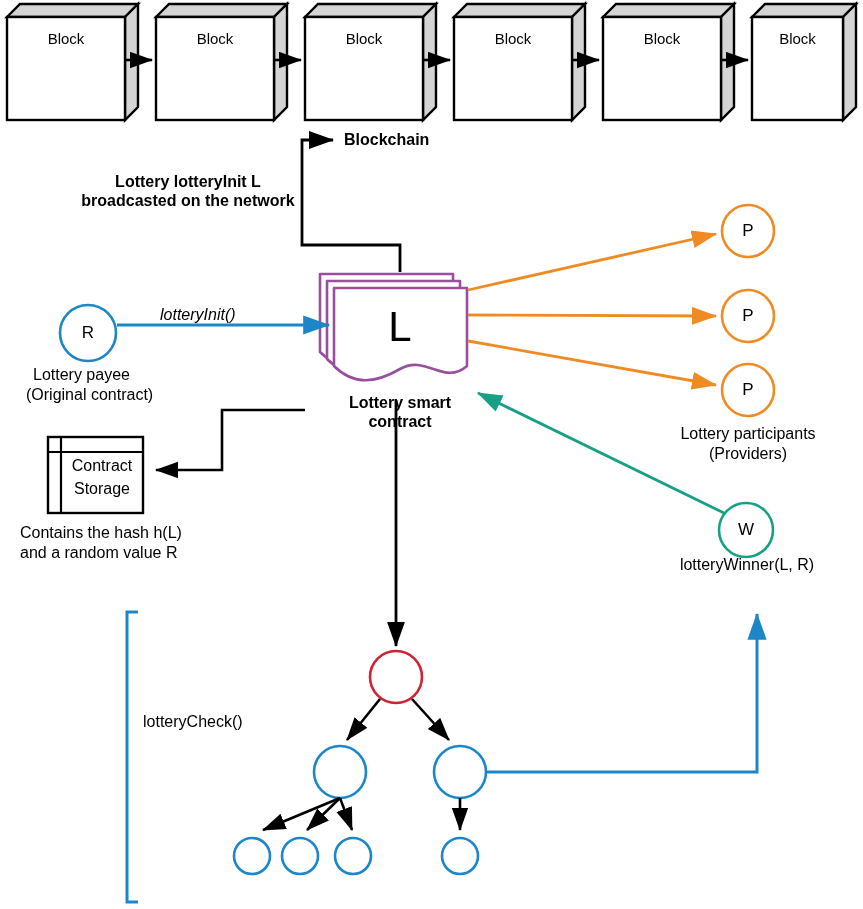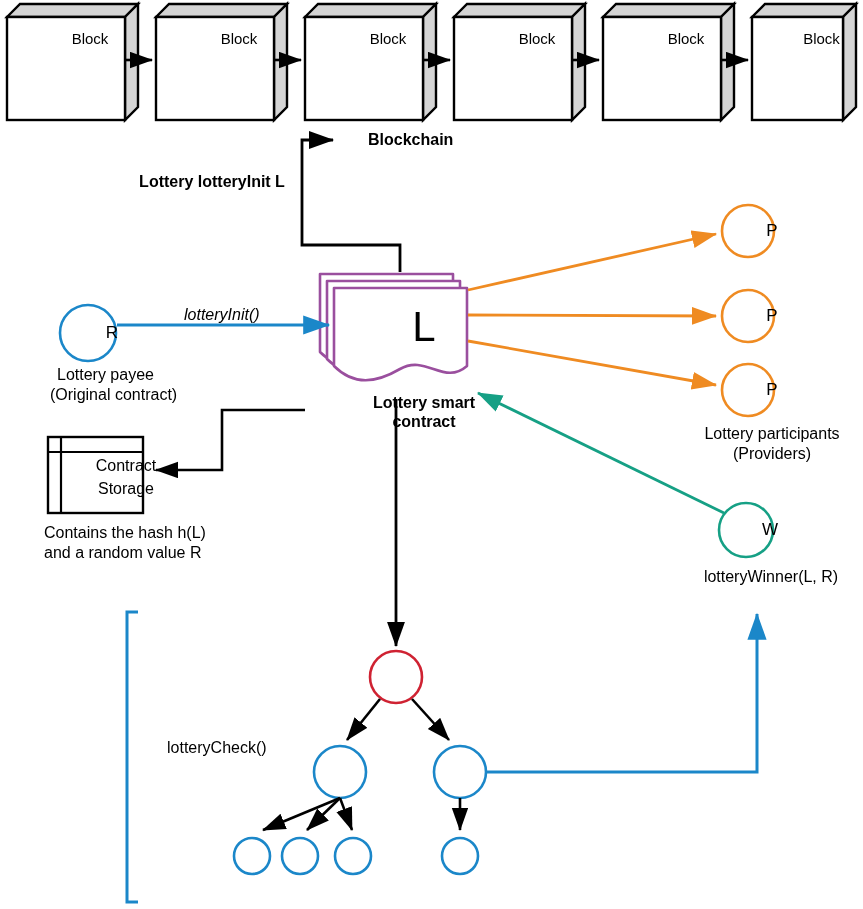--- a/index.html
+++ b/index.html
@@ -21,21 +21,20 @@
     position: absolute;
     left: 0;
     top: 0;
   }
   .lbl {
     position: absolute;
     color: #000000;
     font-family: "Liberation Sans", sans-serif;
     white-space: pre;
     line-height: 1.18;
-    padding-left: 24px;
   }
   .lbl.bold { font-weight: bold; }
   .lbl.center { text-align: center; }
   .blocktxt {
     font-size: 15px;
     text-align: center;
   }
   .nodeltr {
     font-size: 17px;
     text-align: center;
@@ -179,20 +178,21 @@
   <div class="lbl blocktxt" style="left:7px; top:30px; width:118px;">Block</div>
   <div class="lbl blocktxt" style="left:156px; top:30px; width:118px;">Block</div>
   <div class="lbl blocktxt" style="left:305px; top:30px; width:118px;">Block</div>
   <div class="lbl blocktxt" style="left:454px; top:30px; width:118px;">Block</div>
   <div class="lbl blocktxt" style="left:603px; top:30px; width:118px;">Block</div>
   <div class="lbl blocktxt" style="left:752px; top:30px; width:91px;">Block</div>
 
   <div class="lbl bold" style="left:344px; top:131px; font-size:16px;">Blockchain</div>
 
   <div class="lbl bold center" style="left:80px; top:173px; width:216px; font-size:16px;">Lottery lotteryInit L</div>
+  <div class="lbl bold center" style="left:80px; top:192px; width:216px; font-size:16px;">broadcasted on the network</div>
 
   <div class="lbl nodeltr" style="left:68px; top:323px; width:40px;">R</div>
   <div class="lbl cap" style="left:33px; top:366px;">Lottery payee</div>
   <div class="lbl cap" style="left:26px; top:386px;">(Original contract)</div>
 
   <div class="lbl callname" style="left:160px; top:306px;font-style:italic;">lotteryInit()</div>
 
   <div class="lbl bigL" style="left:370px; top:302px; width:60px;">L</div>
   <div class="lbl bold center" style="left:330px; top:394px; width:140px; font-size:16px;">Lottery smart</div>
   <div class="lbl bold center" style="left:330px; top:413px; width:140px; font-size:16px;">contract</div>
@@ -202,18 +202,18 @@
   <div class="lbl cap" style="left:20px; top:524px;">Contains the hash h(L)</div>
   <div class="lbl cap" style="left:4px; top:544px;margin-left:16px;">and a random value R</div>
 
   <div class="lbl nodeltr" style="left:728px; top:221px; width:40px;">P</div>
   <div class="lbl nodeltr" style="left:728px; top:306px; width:40px;">P</div>
   <div class="lbl nodeltr" style="left:728px; top:380px; width:40px;">P</div>
   <div class="lbl cap center" style="left:648px; top:425px; width:200px;">Lottery participants</div>
   <div class="lbl cap center" style="left:648px; top:445px; width:200px;">(Providers)</div>
 
   <div class="lbl nodeltr" style="left:726px; top:520px; width:40px;">W</div>
-  <div class="lbl cap center" style="left:654px; top:568px; width:186px;">lotteryWinner(L, R)</div>
-
-  <div class="lbl cap" style="left:143px; top:739px;text-align:right;">lotteryCheck()</div>
+  <div class="lbl cap center" style="left:654px; top:556px; width:186px;">lotteryWinner(L, R)</div>
+
+  <div class="lbl cap" style="left:143px; top:713px;text-align:right;">lotteryCheck()</div>
 
 
 </div>
 
 </body></html>

